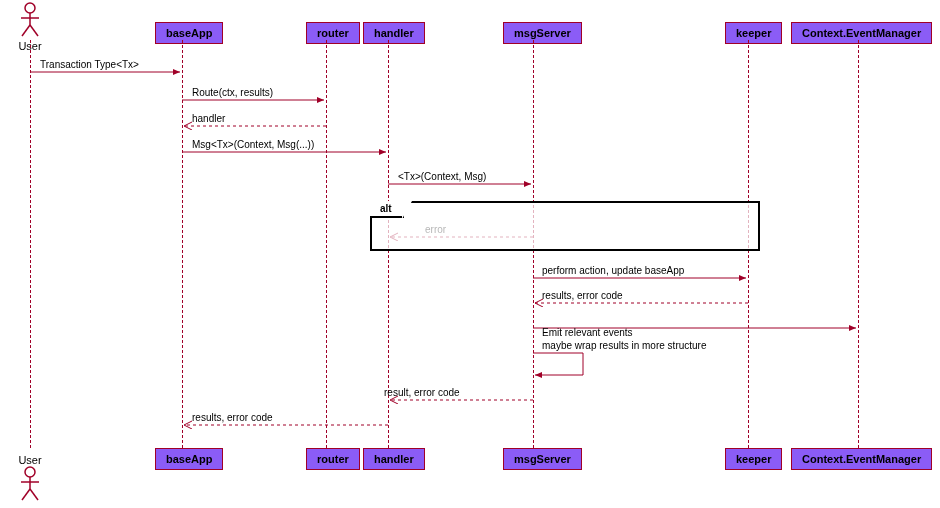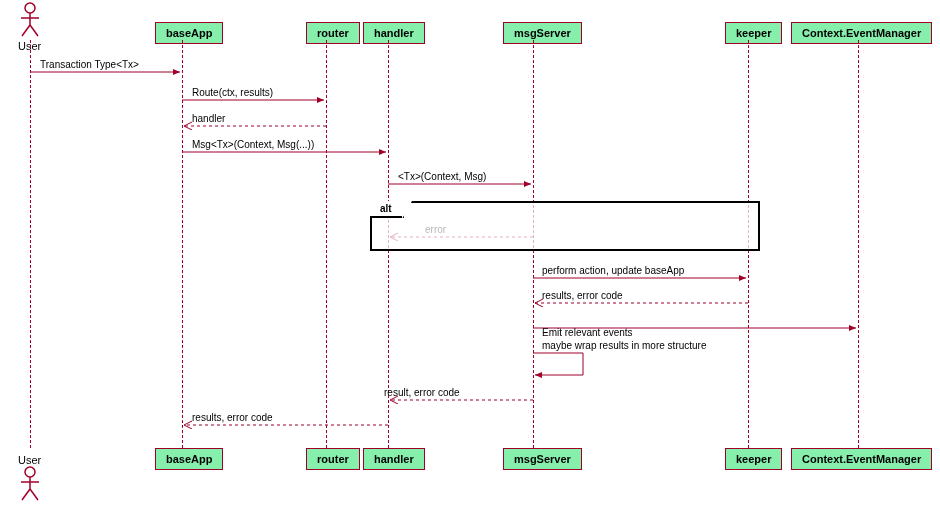--- a/index.html
+++ b/index.html
@@ -1,19 +1,19 @@
 <!DOCTYPE html>
 <html><head>
 <meta charset="utf-8">
 <style>
 *{margin:0;padding:0;box-sizing:border-box}
 body{font-family:Arial,sans-serif;font-size:11px;background:#fff;width:940px;height:508px;position:relative;overflow:hidden}
-.participant{position:absolute;background:#86efac;border:1.5px solid #a00028;padding:4px 10px;font-weight:700;color:#000;text-align:center}
+.participant{position:absolute;background:#8b5cf6;border:1.5px solid #a00028;padding:4px 10px;font-weight:700;color:#000;text-align:center}
 .lifeline{position:absolute;border-left:1px dashed #a00028;top:40px;bottom:60px}
-.actor{position:absolute;}
+.actor{position:absolute;text-align:center}
 .actor svg{display:block;margin:0 auto}
 .actor-label{font-size:11px;margin-top:2px}
 .msg{position:absolute;font-size:10px;color:#000}
 .arrow-solid{stroke:#a00028;stroke-width:1}
 .arrow-dashed{stroke:#a00028;stroke-width:1;stroke-dasharray:3,3}
 .alt-box{position:absolute;border:2px solid #000;background:rgba(255,255,255,.7)}
 .alt-label{position:absolute;top:-2px;left:-2px;border:2px solid #000;border-top:none;border-left:none;background:#fff;padding:2px 10px;font-weight:700;font-size:10px}
 .alt-label::after{content:"";position:absolute;right:-10px;top:0;width:0;height:0;border-top:18px solid #fff;border-right:10px solid transparent}
 .alt-cond{position:absolute;top:2px;left:75px;font-size:10px;font-weight:700}
 </style>

